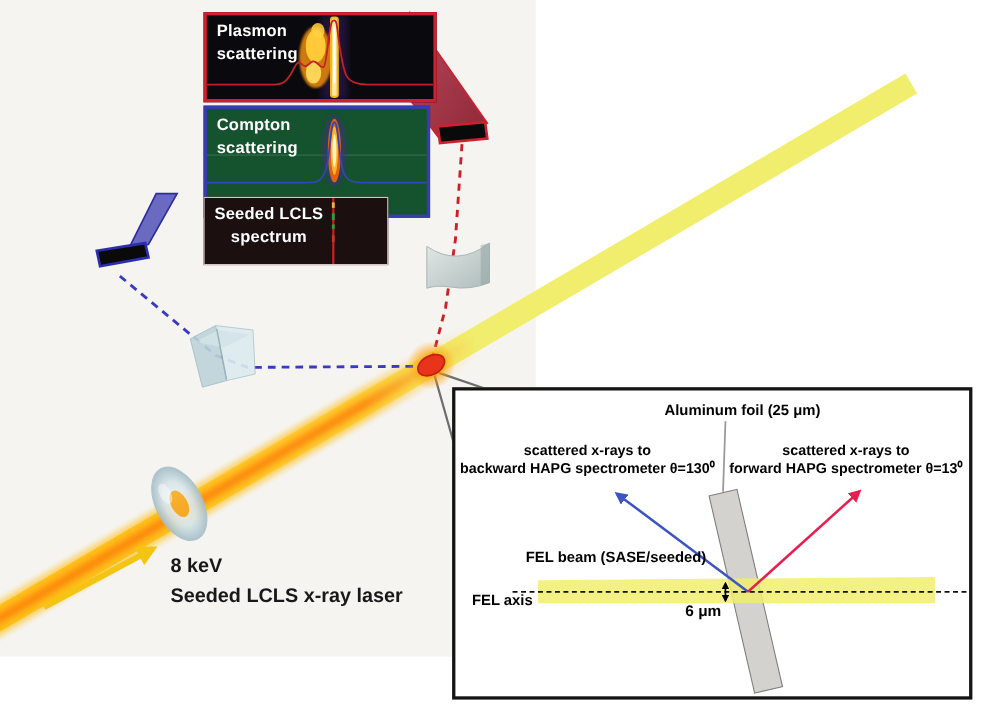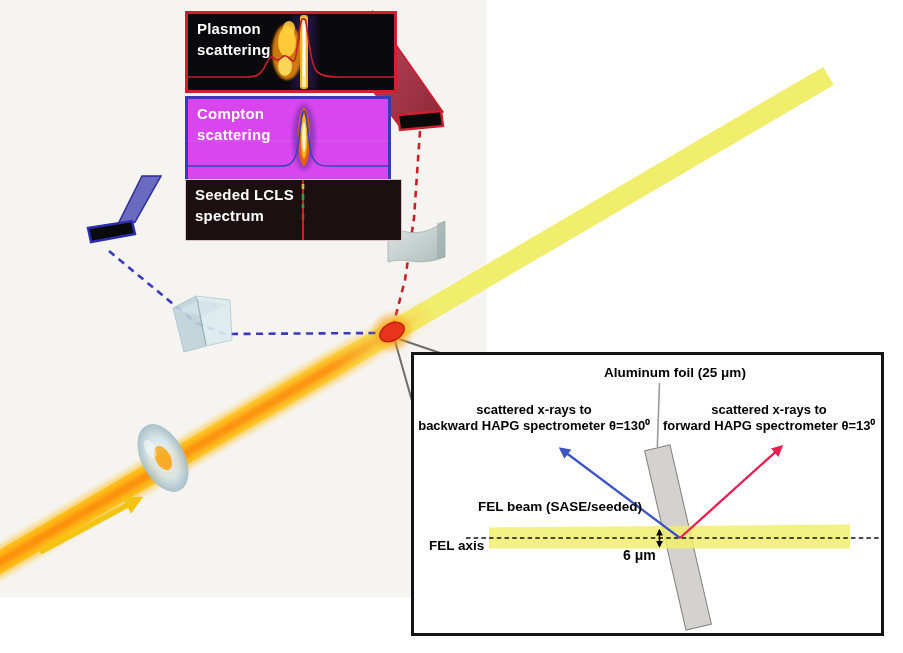--- a/index.html
+++ b/index.html
@@ -10,22 +10,22 @@
   .photo-bg{position:absolute;left:0;top:0;width:487px;height:597px;background:#f5f4f0;}
   svg.scene{position:absolute;left:0;top:0;width:903px;height:653px;}
   
   .panel{position:absolute;box-sizing:border-box;overflow:hidden;margin-left:24px;}
   .panel svg{position:absolute;left:0;top:0;}
   .panel-label{
     position:absolute;left:9px;top:4px;color:#ffffff;font-weight:bold;
     font-size:15px;line-height:1.42;white-space:pre-line;letter-spacing:.2px;
   }
   .panel-plasmon{left:161px;top:11px;width:212px;height:82px;background:#0a090d;border:3px solid #cf2030;}
-  .panel-compton{left:161px;top:96px;width:206px;height:102px;background:#d946ef;border:3px solid #3a3ab8;}
-  .panel-seeded{left:161px;top:179px;width:217px;height:62px;background:#1c0f10;border:1px solid #d8c6c4;}
+  .panel-compton{left:161px;top:96px;width:206px;height:102px;background:#14532d;border:3px solid #3a3ab8;}
+  .panel-seeded{left:161px;top:179px;width:168px;height:62px;background:#1c0f10;border:1px solid #d8c6c4;text-align:center;}
   
   .source-label{
     position:absolute;left:155px;top:501px;color:#181818;font-weight:bold;
     font-size:18px;line-height:1.5;white-space:pre-line;
   }
   
   .inset{
     position:absolute;left:411px;top:352px;width:473px;height:284px;
     background:#ffffff;border:3px solid #141414;box-sizing:border-box;
   }
@@ -194,20 +194,22 @@
       <rect x="116" y="0" width="2" height="60" fill="#cf1f1f"></rect>
       <rect x="115.7" y="4" width="2.6" height="5" fill="#e0b83c"></rect>
       <rect x="115.7" y="14" width="2.6" height="6" fill="#2f9e3f"></rect>
       <rect x="115.7" y="24" width="2.6" height="4" fill="#2f9e3f"></rect>
       <rect x="115.7" y="34" width="2.6" height="6" fill="#c04020" opacity="0.85"></rect>
     </svg>
     <div class="panel-label">Seeded LCLS
 spectrum</div>
   </div>
 
+  <div class="source-label">8 keV
+Seeded LCLS x-ray laser</div>
 
   <div class="inset">
     <svg class="inset-scene" viewBox="0 0 467 278">
       <defs>
         <marker id="arrowBlue" viewBox="0 0 10 10" refX="7.5" refY="5" markerWidth="5" markerHeight="5" orient="auto">
           <path d="M0,0 L10,5 L0,10 z" fill="#3c55c5"></path>
         </marker>
         <marker id="arrowRed" viewBox="0 0 10 10" refX="7.5" refY="5" markerWidth="5" markerHeight="5" orient="auto">
           <path d="M0,0 L10,5 L0,10 z" fill="#ea1e4e"></path>
         </marker>

